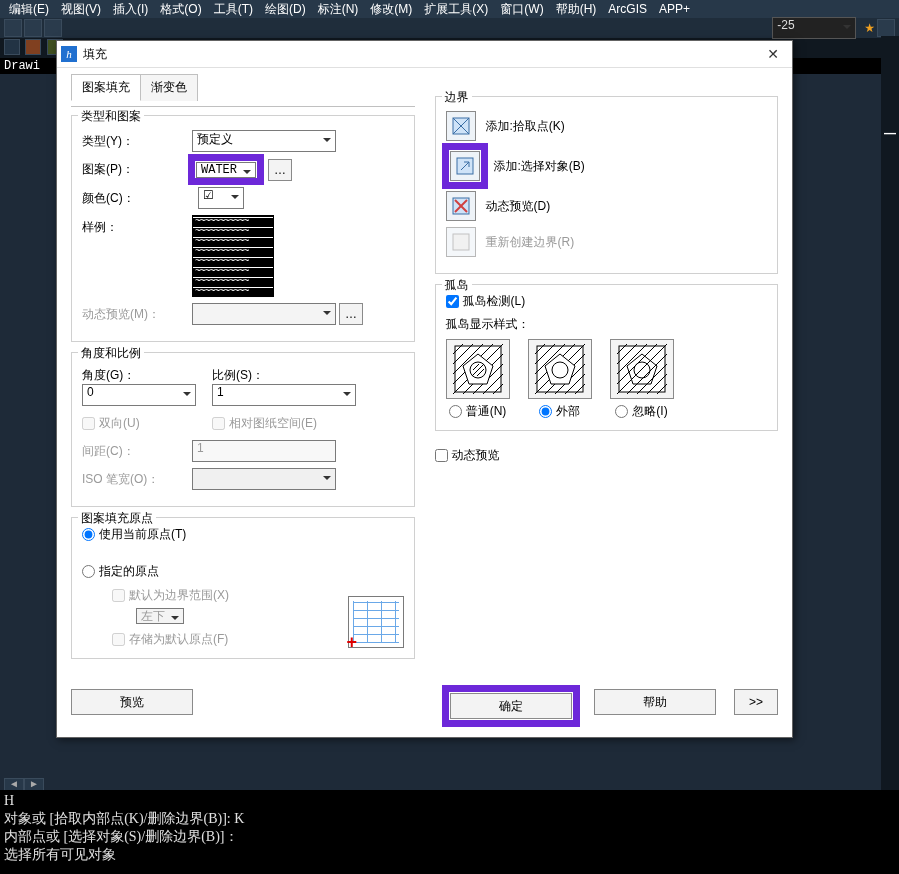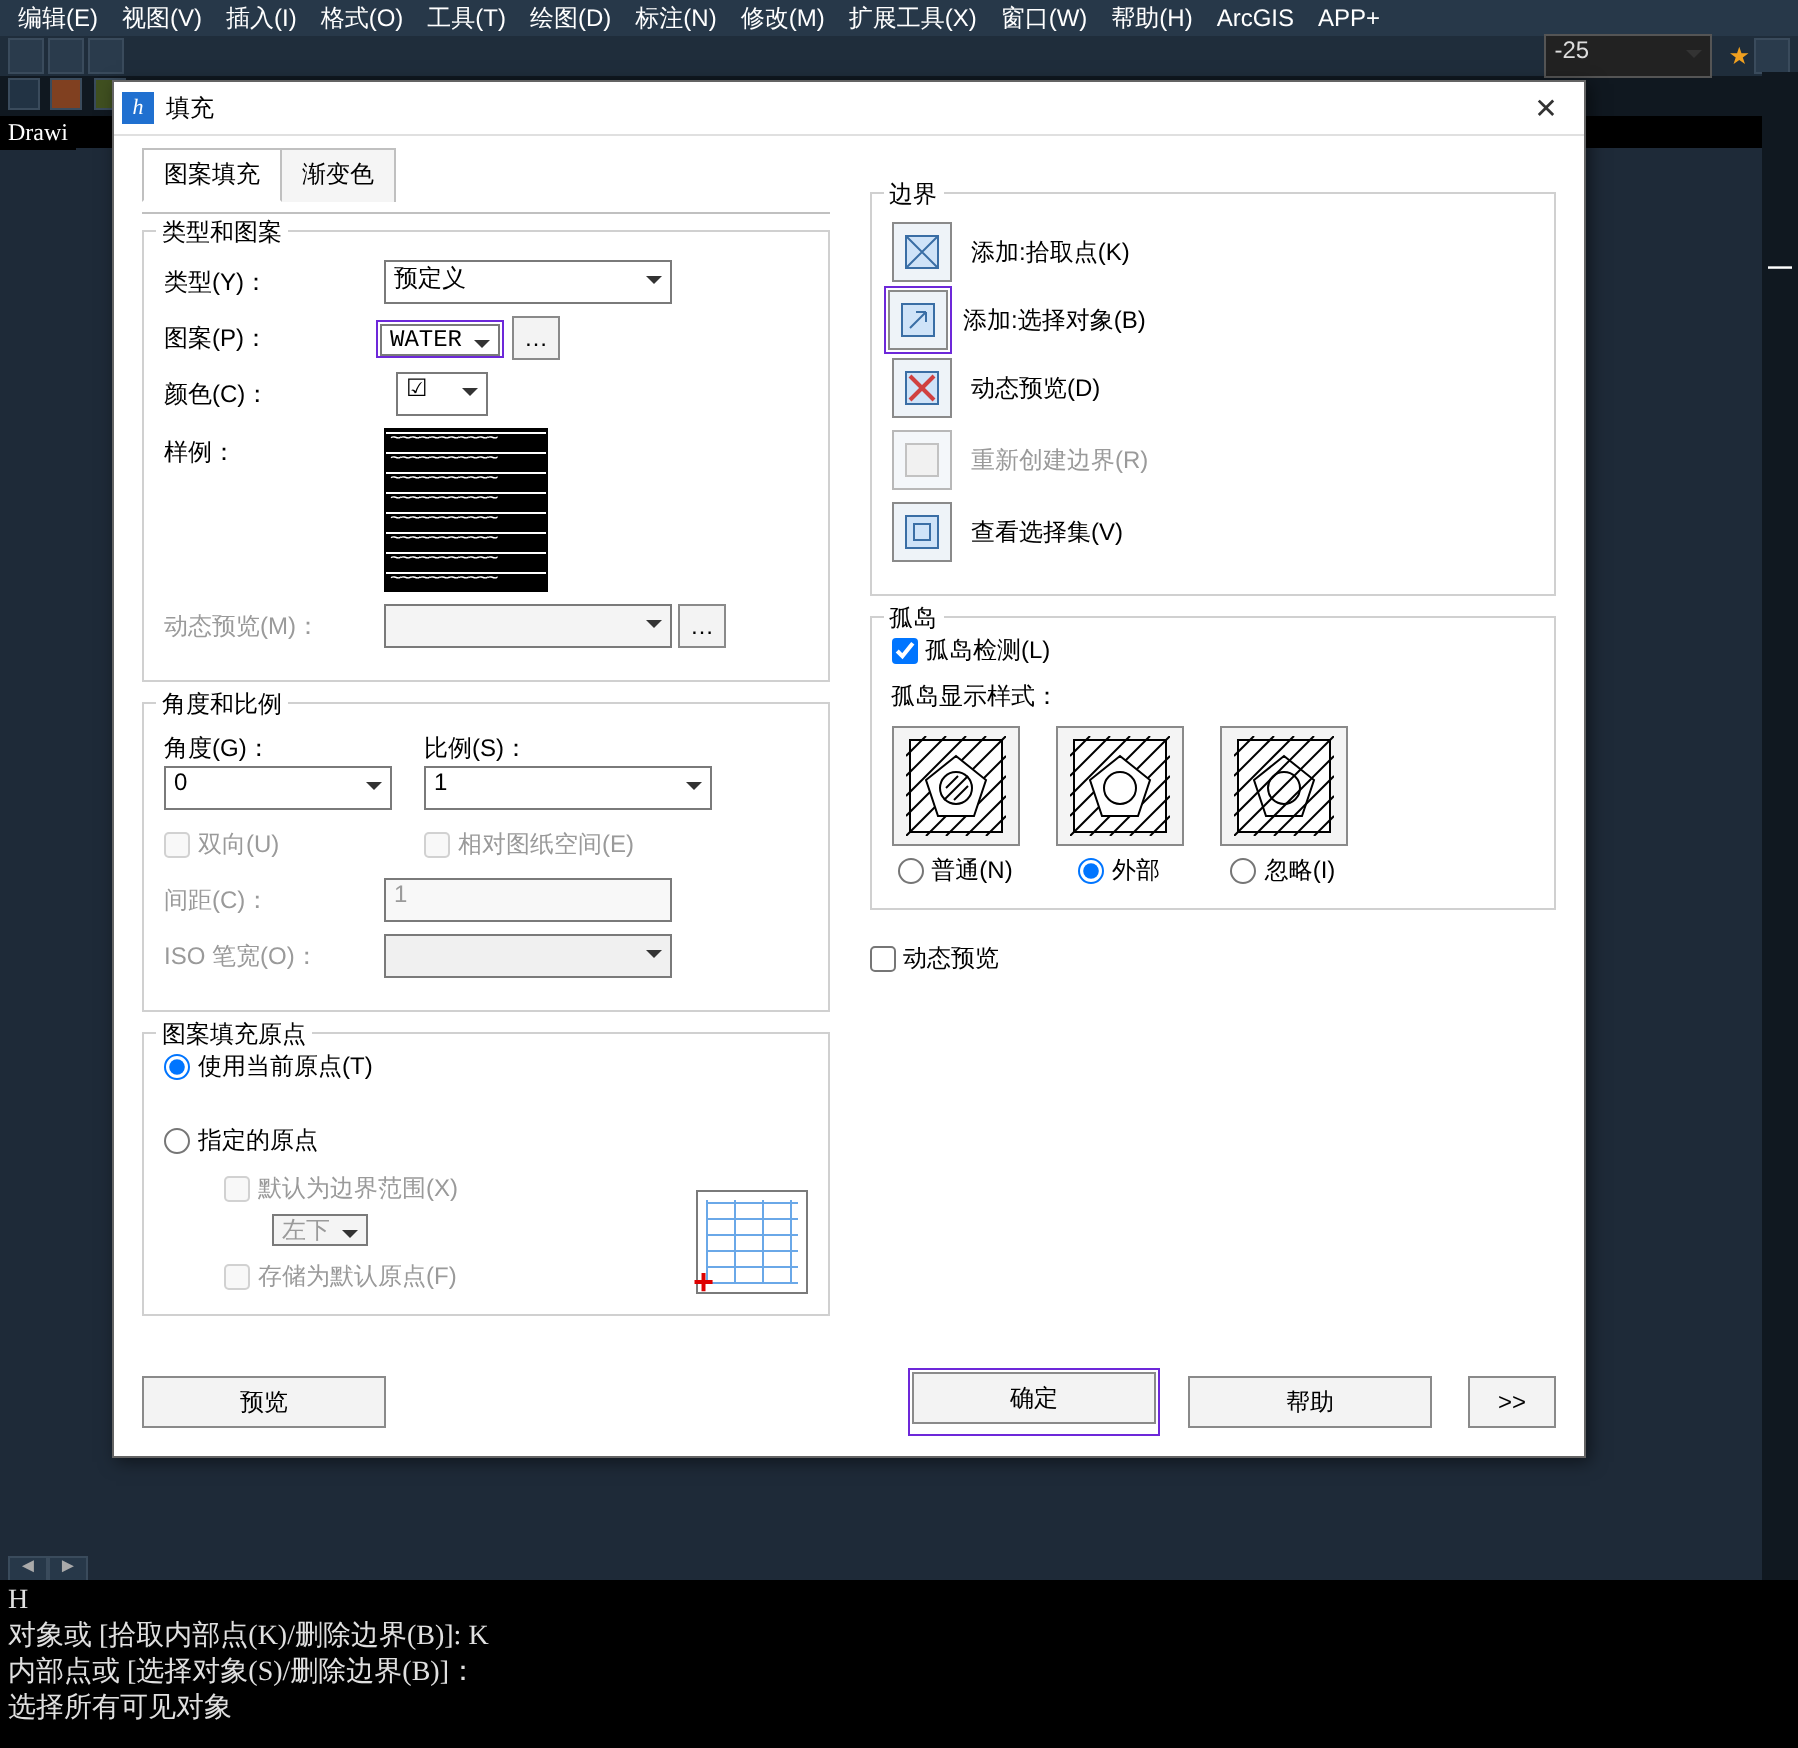--- a/index.html
+++ b/index.html
@@ -3,21 +3,21 @@
 <meta charset="utf-8">
 <style>
   html,body{margin:0;padding:0;width:899px;height:874px;overflow:hidden;font-family:"Microsoft YaHei","SimSun",sans-serif;font-size:12px}
   body{background:#1e2a38;color:#fff;position:relative}
   
   .menubar{height:18px;background:#273849;display:flex;align-items:center;padding:0 6px;gap:6px;font-size:12px;color:#fff}
   .menubar span{padding:0 3px}
   .secondbar{height:18px;background:#1f2d3b;display:flex;gap:2px;padding:1px 4px;color:#bbb;align-items:center}
   .secondbar .icon{width:16px;height:16px;display:inline-block;background:#2a3b4c;border:1px solid #3a4b5c}
   .thirdbar{height:18px;background:#101820;padding:1px 4px}
-  .drawtab{background:#000;color:#fff;font-family:Liberation Serif, serif;font-size:12px;padding:1px 4px;display:inline-block}
+  .drawtab{background:#000;color:#fff;font-family:Liberation Mono, monospace;font-size:12px;padding:1px 4px;display:inline-block}
   
   .cmdarea{position:absolute;bottom:0;left:0;right:0;height:80px;background:#000;color:#e0e0e0;font-family:"SimSun";font-size:14px;padding:2px 4px;line-height:18px;overflow:hidden}
   .scrollbtns{position:absolute;left:4px;bottom:82px;width:40px;height:14px;display:flex}
   .scrollbtns div{flex:1;background:#273849;border:1px solid #3a4b5c;color:#aaa;text-align:center;line-height:10px;font-size:10px}
   
   .rightside{position:absolute;right:0;top:36px;bottom:80px;width:18px;background:#101820}
   .rightside .m{color:#fff;font-weight:bold;margin-top:90px;text-align:center}
   
   .dialog{position:absolute;top:40px;left:56px;width:735px;background:#fff;border:1px solid #646464;box-shadow:2px 2px 8px rgba(0,0,0,.5);color:#000}
   .titlebar{height:26px;display:flex;align-items:center;padding:0 4px;border-bottom:1px solid #e0e0e0}
@@ -31,21 +31,21 @@
   .tab{padding:4px 10px;border:1px solid #c0c0c0;border-bottom:none;background:#f5f5f5;margin-right:-1px}
   .tab.active{background:#fff;border-bottom:1px solid #fff;position:relative;z-index:1}
   .tabstrip{border-bottom:1px solid #c0c0c0;margin-top:-1px;margin-bottom:8px}
   .group{border:1px solid #d0d0d0;padding:8px 10px 10px 10px;margin-bottom:10px;position:relative}
   .group>.gtitle{position:absolute;top:-8px;left:6px;background:#fff;padding:0 3px}
   .row{display:flex;align-items:center;margin:6px 0;min-height:22px}
   .lbl{width:110px;color:#000}
   .lbl.dis{color:#9a9a9a}
   .sel,.inp{border:1px solid #7a7a7a;height:20px;padding:0 18px 0 4px;background:#fff;position:relative;font-size:12px}
   .sel::after{content:"";position:absolute;right:4px;top:7px;border:4px solid transparent;border-top-color:#333}
-  .redbox{border:1px solid #6d28d9;padding:1px;margin:-4px}
+  .redbox{border:7px solid #6d28d9;padding:1px;margin:-4px}
   .btn{border:1px solid #8a8a8a;background:#f3f3f3;height:24px;padding:0 20px;display:inline-flex;align-items:center;justify-content:center}
   .smbtn{border:1px solid #8a8a8a;background:#f3f3f3;width:22px;height:20px;display:inline-flex;align-items:center;justify-content:center;margin-left:3px}
   .swatch{border:1px solid #000;width:80px;height:80px;background:#000;display:inline-block;position:relative;overflow:hidden}
   .swatch::before{content:"";position:absolute;inset:0;background:repeating-linear-gradient(0deg,#000 0 8px,#fff 8px 9px,#000 9px 10px)}
   .swatch::after{content:"~~~~~~~~~~~";position:absolute;left:2px;color:#fff;font-size:10px;top:0;letter-spacing:-1px;line-height:10px;white-space:pre;text-shadow:0 10px 0 #fff,0 20px 0 #fff,0 30px 0 #fff,0 40px 0 #fff,0 50px 0 #fff,0 60px 0 #fff,0 70px 0 #fff}
   input[type=checkbox],input[type=radio]{margin:0 4px 0 0;vertical-align:middle}
   .chk{display:flex;align-items:center}
   .chk.dis{color:#9a9a9a}
   
   .brow{display:flex;align-items:center;margin:6px 0;gap:10px}
@@ -252,29 +252,20 @@
           </span>
           <span>动态预览(D)</span>
         </div>
         <div class="brow dis">
           <span class="bicon" style="opacity:.6">
             <svg viewBox="0 0 20 20">
                 <rect x="2" y="2" width="16" height="16" fill="#e8e8e8" stroke="#9a9a9a"></rect>
               </svg>
           </span>
           <span>重新创建边界(R)</span>
-        </div>
-        <div class="brow">
-          <span class="bicon">
-            <svg viewBox="0 0 20 20">
-                <rect x="2" y="2" width="16" height="16" fill="#cfe3f8" stroke="#3a6ea5"></rect>
-                <rect x="6" y="6" width="8" height="8" fill="none" stroke="#3a6ea5"></rect>
-              </svg>
-          </span>
-          <span>查看选择集(V)</span>
         </div>
       </div>
 
       <div class="group">
         <div class="gtitle">孤岛</div>
         <label class="chk">
             <input type="checkbox" checked="" style="">
             <span>孤岛检测(L)</span>
           </label>
         <div style="margin-top:6px">孤岛显示样式：</div>

